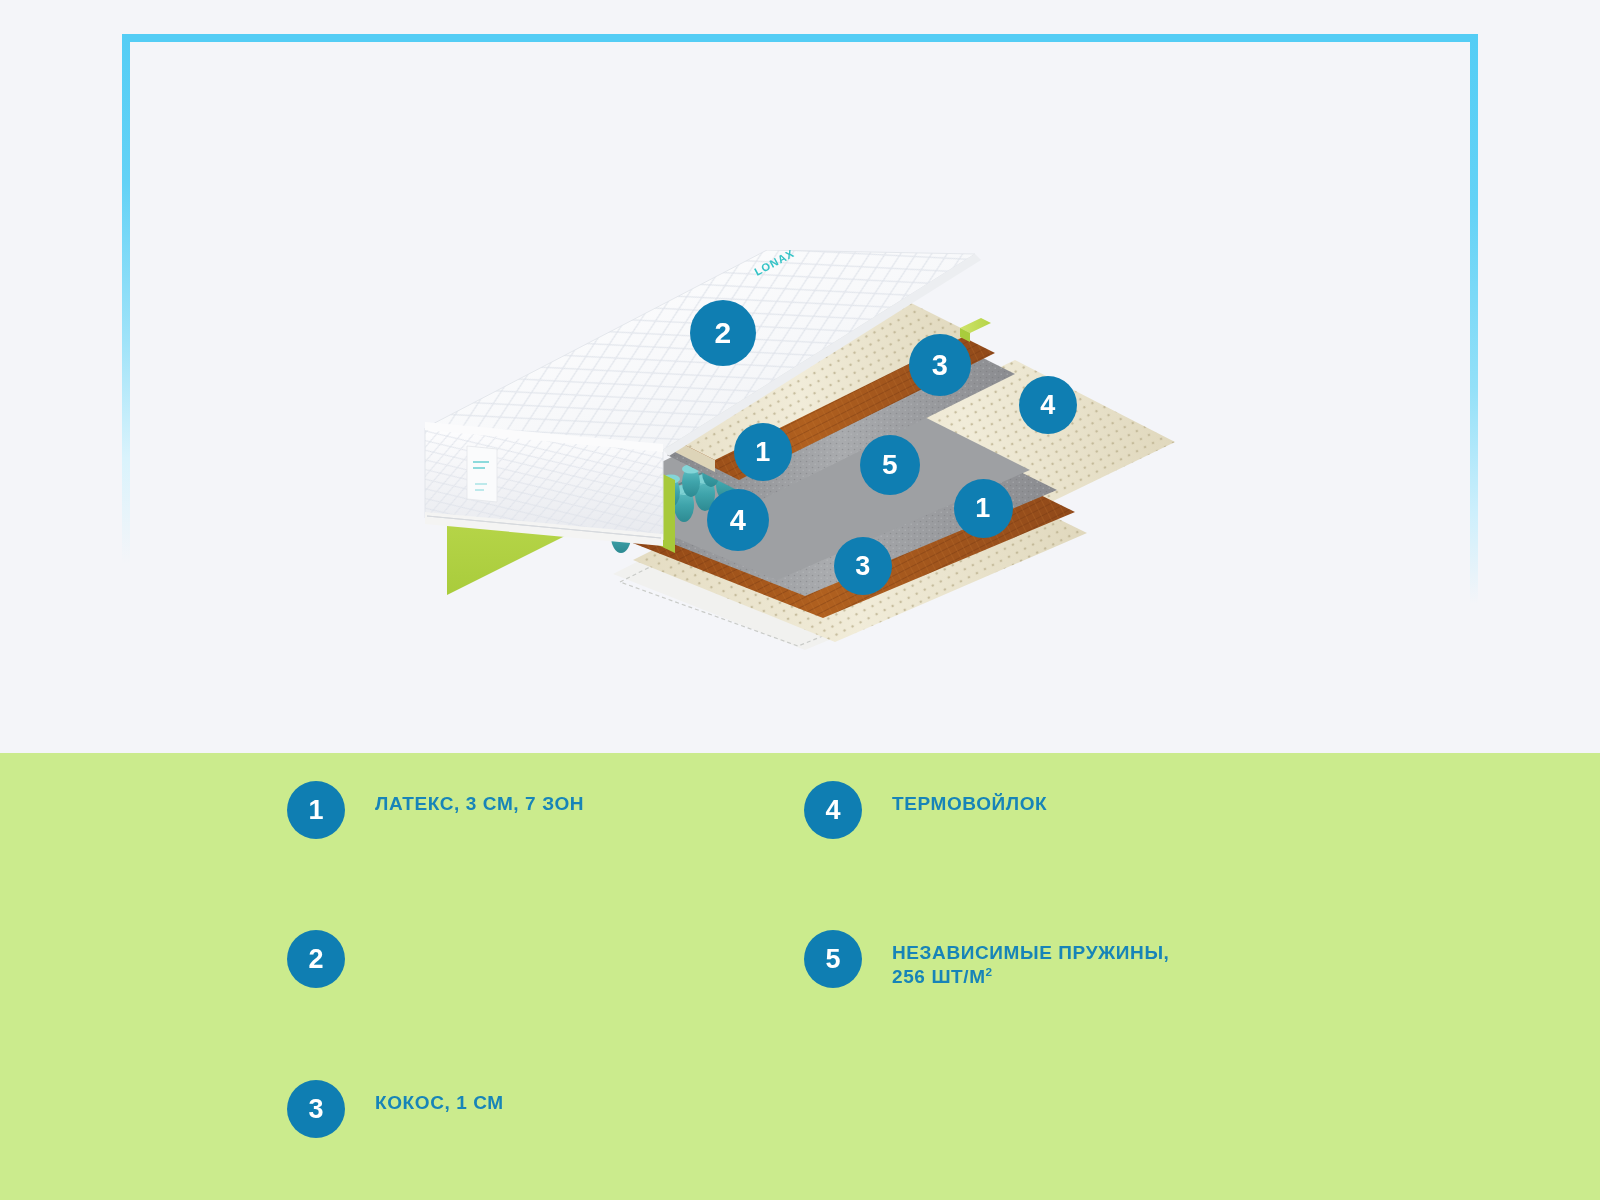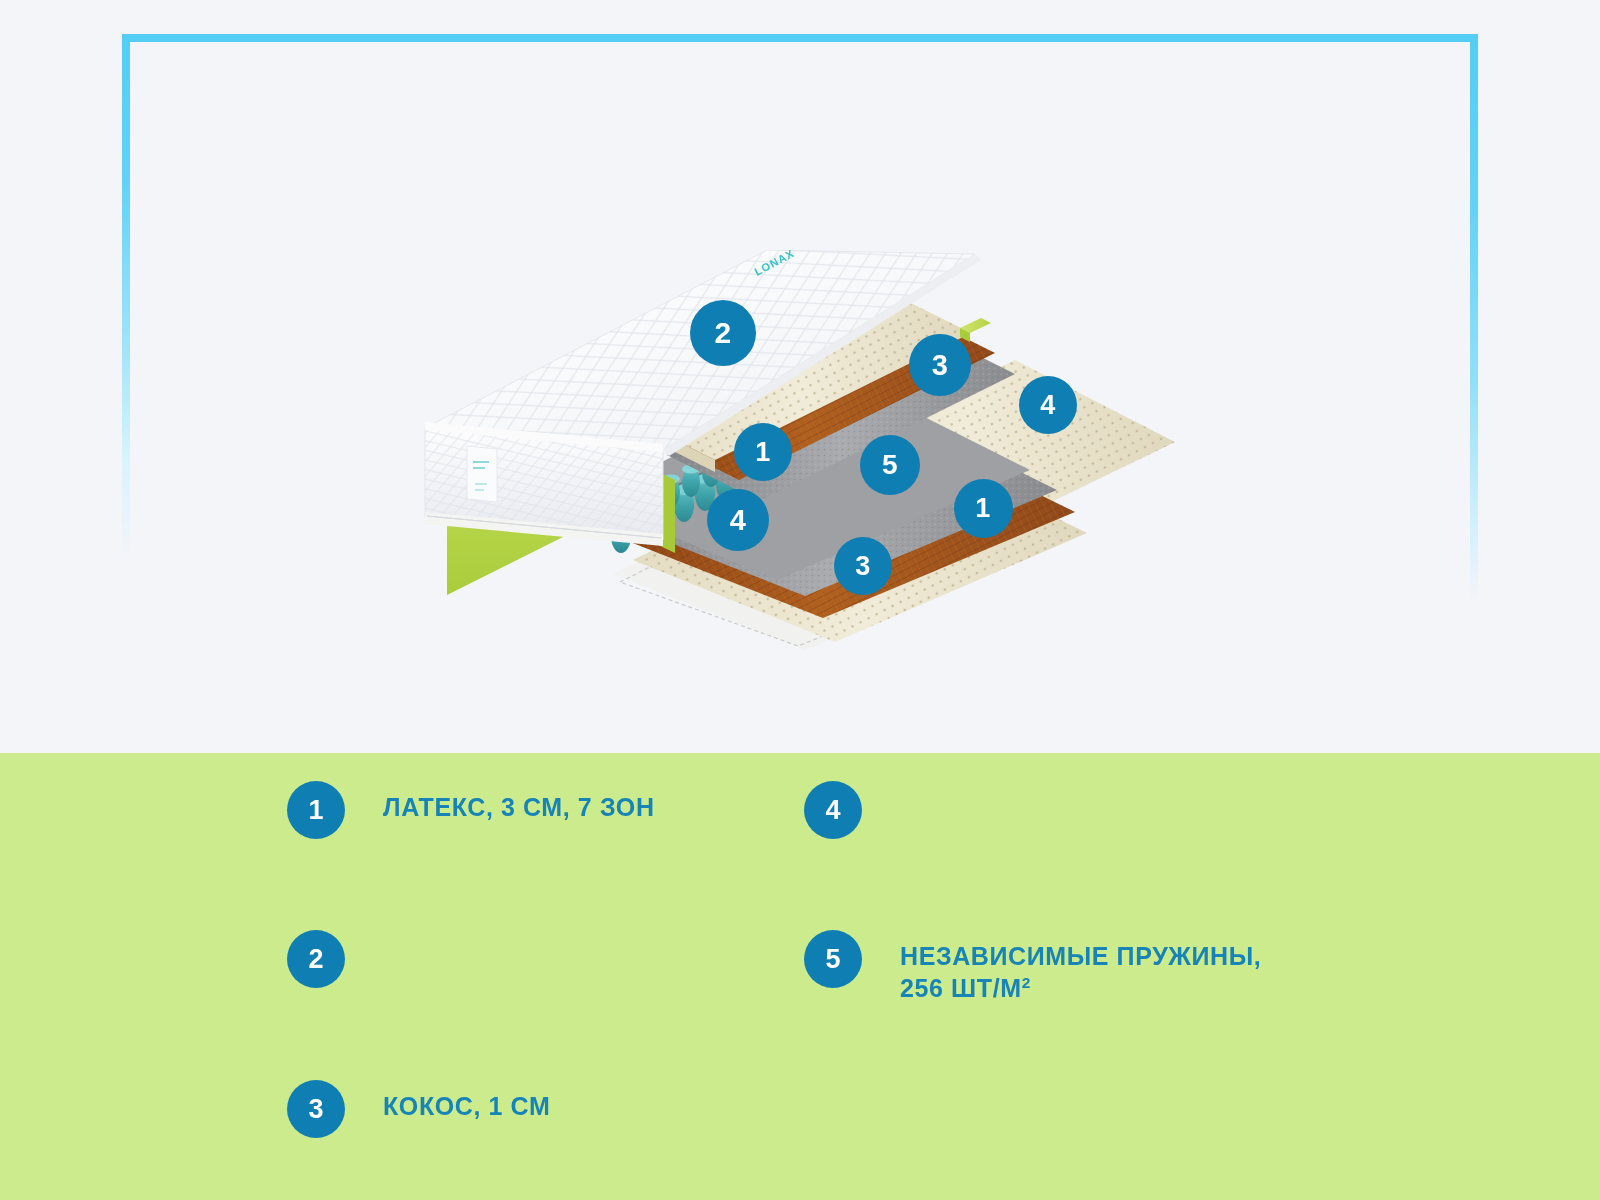--- a/index.html
+++ b/index.html
@@ -61,23 +61,23 @@
   .legend-item {
     position:absolute; display:flex; align-items:flex-start;
   }
   .legend-badge {
     width:58px; height:58px; border-radius:50%;
     background:#0f7eb2; color:#fff;
     display:flex; align-items:center; justify-content:center;
     font-size:27px; font-weight:bold; flex:0 0 58px;
   }
   .legend-label {
-    margin-left:38px;
+    margin-left:30px;
     color:#1784b8;
-    font-size:25px;
+    font-size:19px;
     font-weight:bold;
     letter-spacing:.6px;
     line-height:1.26;
     text-transform:uppercase;
     padding-top:11px;
     white-space:pre-line;
   }
   .legend-label sup { font-size:.62em; vertical-align:super; }
 </style>
 </head>
@@ -406,19 +406,20 @@
         <div class="legend-badge">2</div>
       </div>
       <div class="legend-item" style="top: 327px; left: 0px;">
         <div class="legend-badge">3</div>
         <div class="legend-label">КОКОС, 1 СМ</div>
       </div>
     </div>
   <div class="legend-col" id="legend-col-right">
       <div class="legend-item" style="top: 28px; left: 0px;">
         <div class="legend-badge">4</div>
+        <div class="legend-label">ТЕРМОВОЙЛОК</div>
       </div>
       <div class="legend-item" style="top: 177px; left: 0px;">
         <div class="legend-badge">5</div>
         <div class="legend-label">НЕЗАВИСИМЫЕ ПРУЖИНЫ,<br>256 ШТ/М<sup>2</sup></div>
       </div>
     </div>
 </div>
 
 </body></html>

